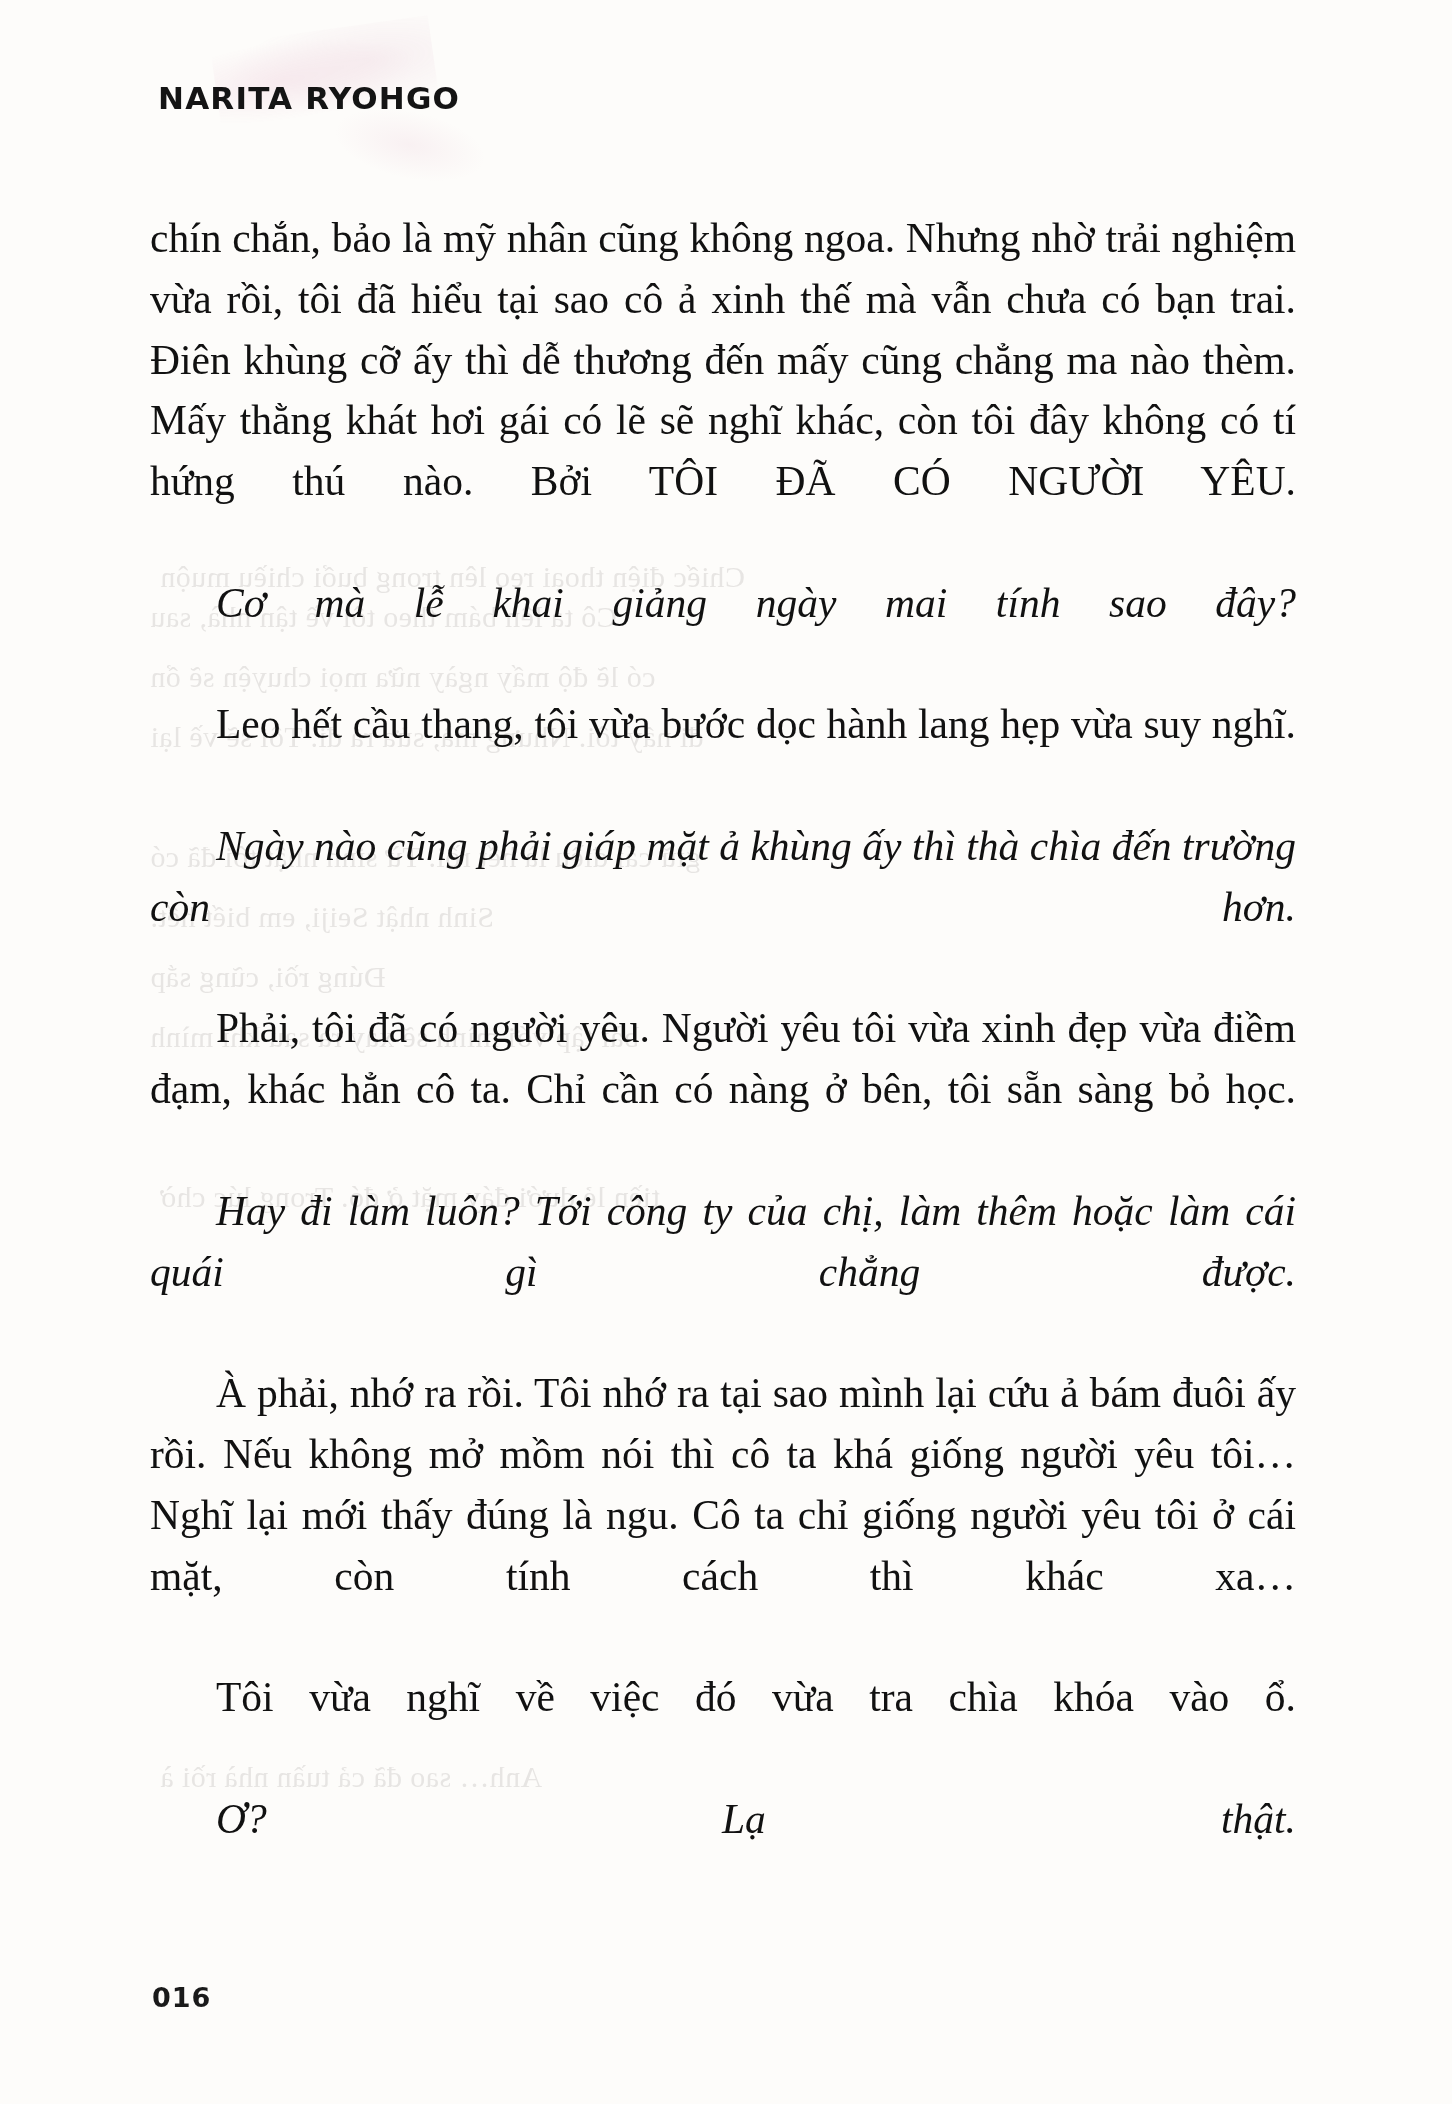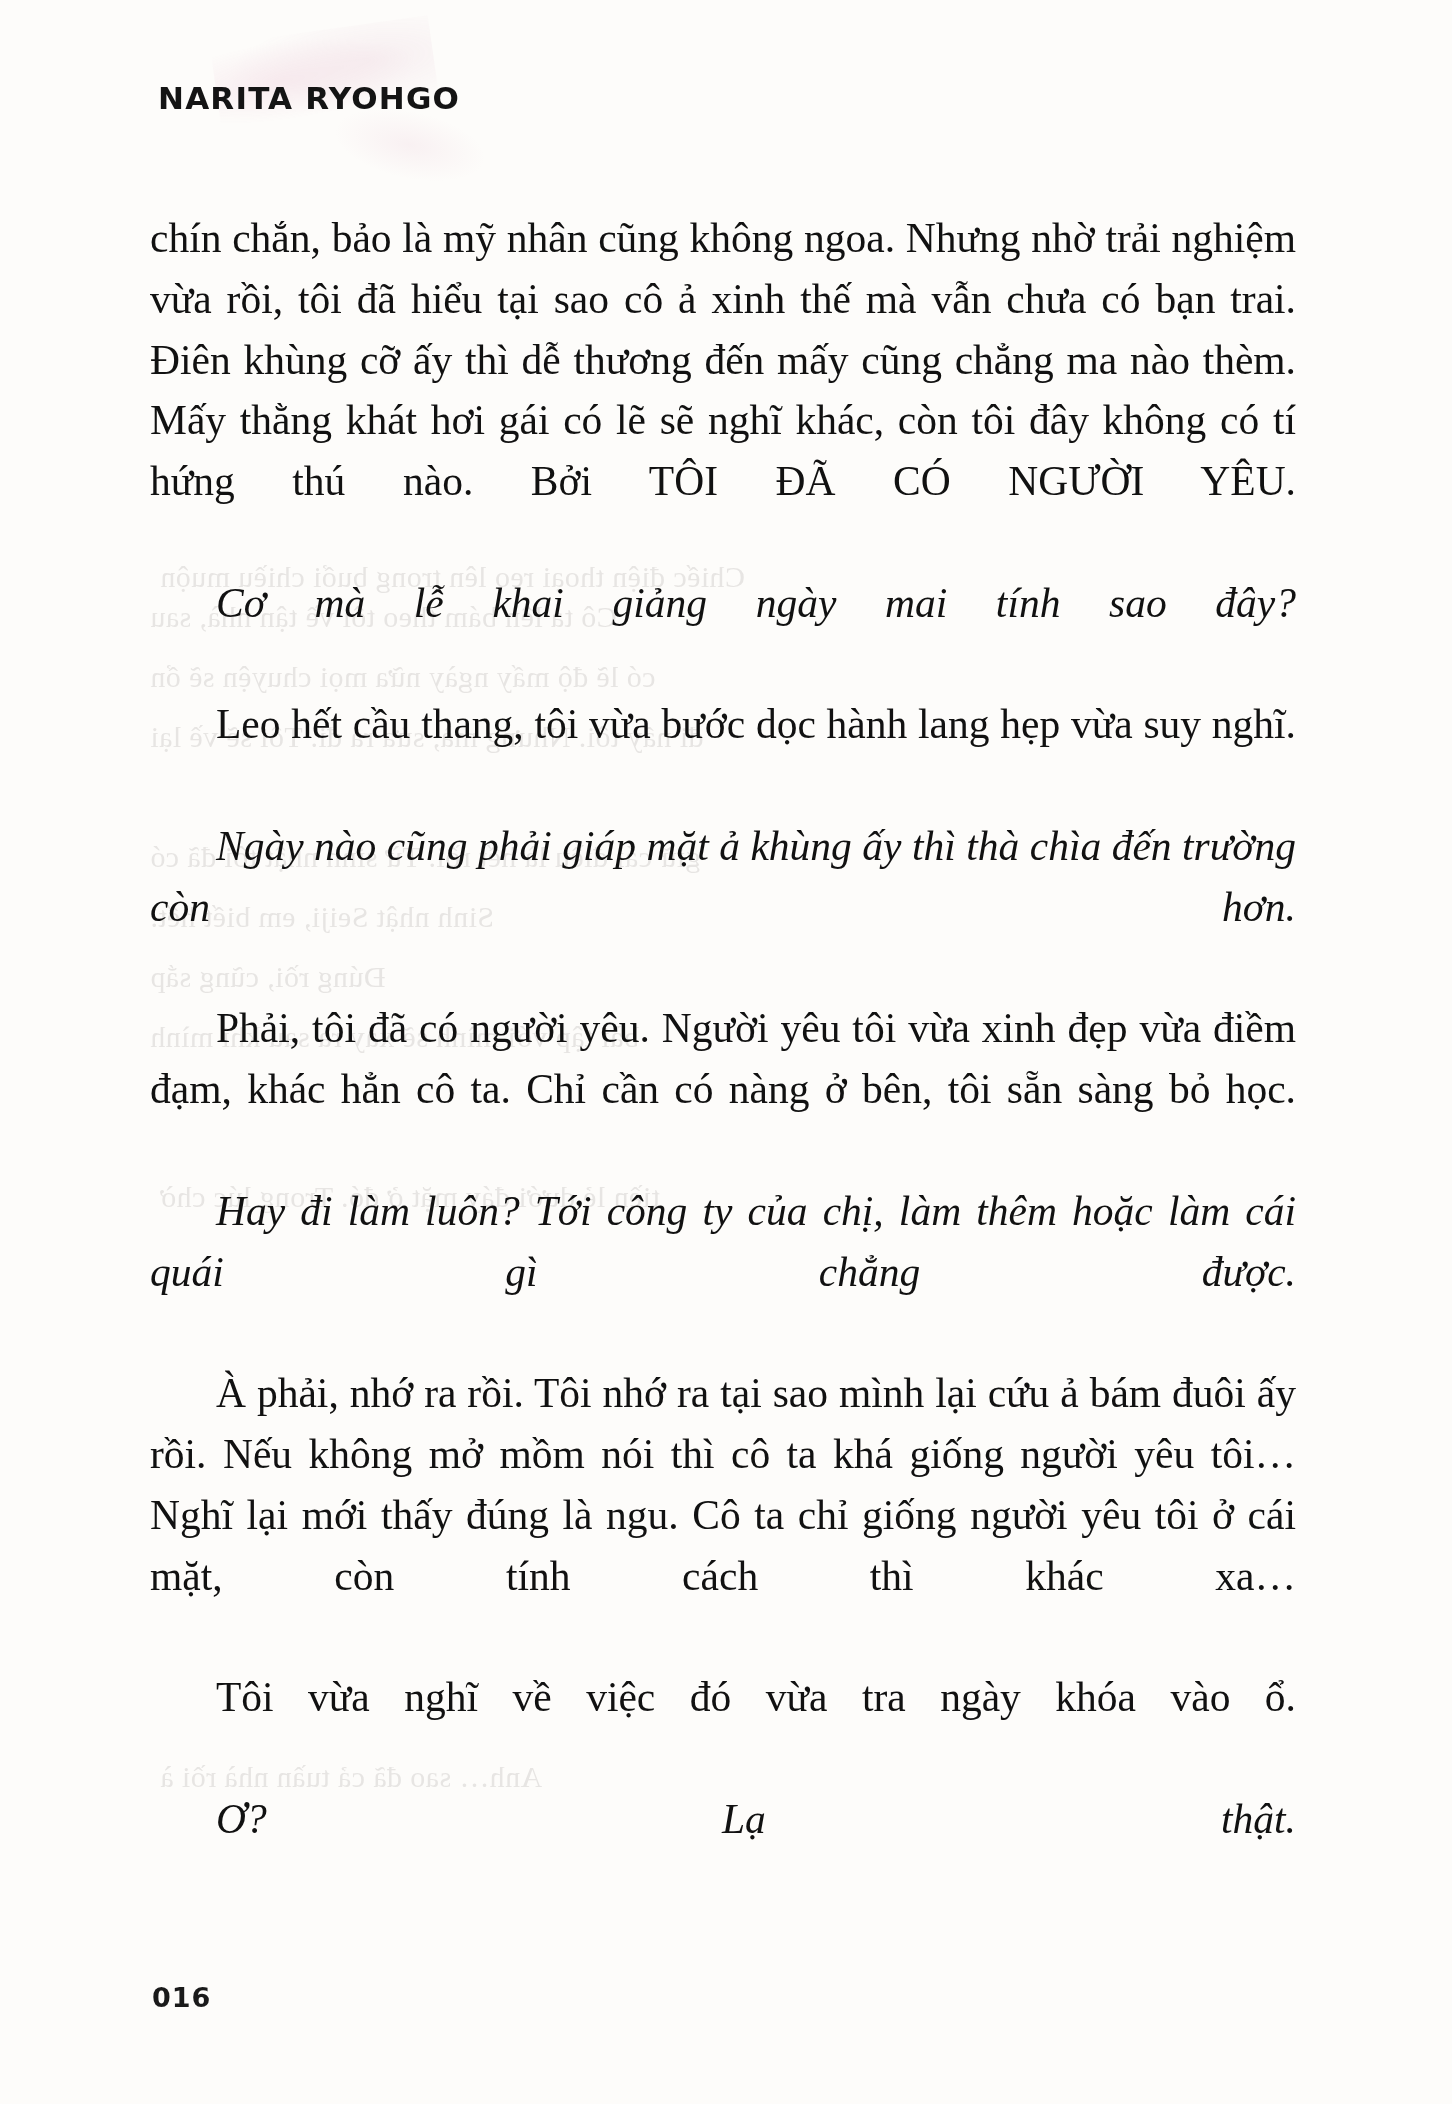--- a/index.html
+++ b/index.html
@@ -129,19 +129,19 @@
   <div class="header">NARITA RYOHGO</div>
 
   <div class="body-text">
     <p>chín chắn, bảo là mỹ nhân cũng không ngoa. Nhưng nhờ trải nghiệm vừa rồi, tôi đã hiểu tại sao cô ả xinh thế mà vẫn chưa có bạn trai. Điên khùng cỡ ấy thì dễ thương đến mấy cũng chẳng ma nào thèm. Mấy thằng khát hơi gái có lẽ sẽ nghĩ khác, còn tôi đây không có tí hứng thú nào. Bởi TÔI ĐÃ CÓ NGƯỜI YÊU.</p>
     <p class="indent italic">Cơ mà lễ khai giảng ngày mai tính sao đây?</p>
     <p class="indent">Leo hết cầu thang, tôi vừa bước dọc hành lang hẹp vừa suy nghĩ.</p>
     <p class="indent italic">Ngày nào cũng phải giáp mặt ả khùng ấy thì thà chìa đến trường còn hơn.</p>
     <p class="indent">Phải, tôi đã có người yêu. Người yêu tôi vừa xinh đẹp vừa điềm đạm, khác hẳn cô ta. Chỉ cần có nàng ở bên, tôi sẵn sàng bỏ học.</p>
     <p class="indent italic">Hay đi làm luôn? Tới công ty của chị, làm thêm hoặc làm cái quái gì chẳng được.</p>
     <p class="indent">À phải, nhớ ra rồi. Tôi nhớ ra tại sao mình lại cứu ả bám đuôi ấy rồi. Nếu không mở mồm nói thì cô ta khá giống người yêu tôi… Nghĩ lại mới thấy đúng là ngu. Cô ta chỉ giống người yêu tôi ở cái mặt, còn tính cách thì khác xa…</p>
-    <p class="indent">Tôi vừa nghĩ về việc đó vừa tra ngày khóa vào ổ.</p>
+    <p class="indent">Tôi vừa nghĩ về việc đó vừa tra chìa khóa vào ổ.</p>
     <p class="indent italic">Ơ? Lạ thật.</p>
   </div>
 
   <div class="folio">016</div>
 
 </div>
 
 </body></html>

